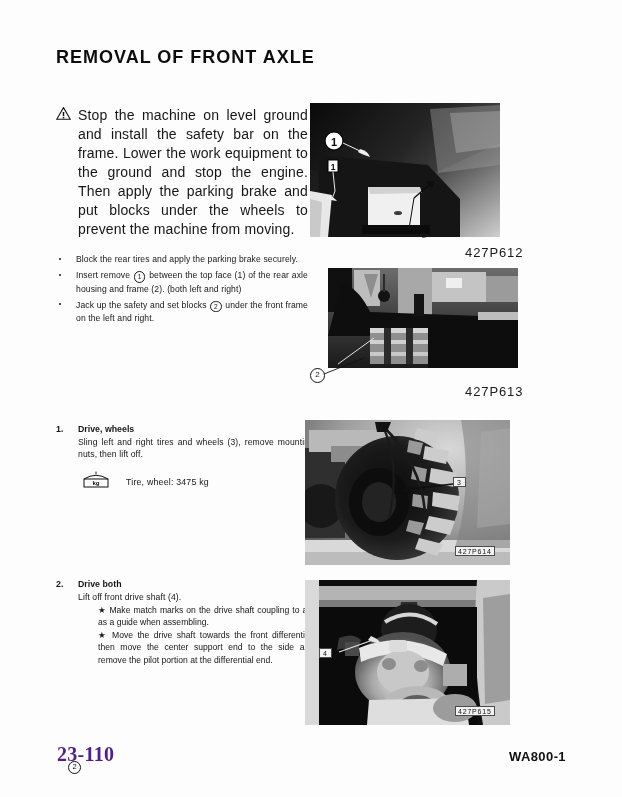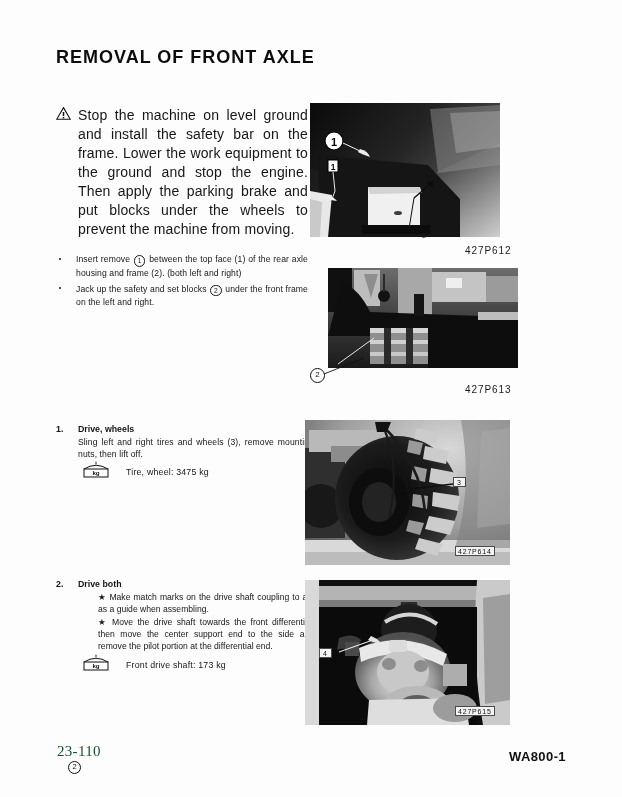--- a/index.html
+++ b/index.html
@@ -131,21 +131,21 @@
     position: relative;
     padding-left: 20px;
     text-align: justify;
     margin-bottom: 1px;
   }
 
   
   .kg-line {
     position: relative;
     padding-left: 22px;
-    margin-top: 1px;
+    margin-top: 11px;
     height: 18px;
     text-align: center;
   }
   .kg-icon {
     position: absolute;
     left: 22px;
     top: 0px;
     width: 36px;
     height: 17px;
   }
@@ -166,21 +166,21 @@
     position: absolute;
     left: 0;
     top: 0;
     overflow: hidden;
     background: #2a2a2a;
   }
   .photo svg { display: block; }
 
   .fig-caption {
     position: absolute;
-    font-size: 10px;
+    font-size: 13px;
     letter-spacing: 0.9px;
     color: #1a1a1a;
     white-space: nowrap;
   }
 
   
   .plate {
     position: absolute;
     background: #f2f2f2;
     border: 1px solid #4a4a4a;
@@ -204,24 +204,25 @@
     text-align: center;
     background: #fff;
     color: #111;
   }
 
   
   .footer-page {
     position: absolute;
     left: 57px;
     top: 743px;
-    font-size: 15px;
+    font-size: 20px;
     font-family: "Liberation Serif", serif;
-    color: #14532d;
+    color: #4c1d95;
     letter-spacing: 0.3px;
+    font-weight: bold;
   }
   .footer-sub {
     position: absolute;
     left: 68px;
     top: 761px;
     width: 11px;
     height: 11px;
     border: 1px solid #111;
     border-radius: 50%;
     font-size: 7.5px;
@@ -252,20 +253,24 @@
       <svg class="warn-icon" viewBox="0 0 15 13">
         <path d="M7.5 0.6 L14.3 12.3 L0.7 12.3 Z" fill="none" stroke="#111" stroke-width="1.1"></path>
         <rect x="6.75" y="5.0" width="1.5" height="4.1" fill="#111"></rect>
         <rect x="6.75" y="10.0" width="1.5" height="1.4" fill="#111"></rect>
       </svg>
       <span>Stop the machine on level ground and install the safety bar on the frame. Lower the work equipment to the ground and stop the engine. Then apply the parking brake and put blocks under the wheels to prevent the machine from moving.</span>
     </div>
 
     <div class="bullet-list">
 
+      <div class="bullet-row">
+        <span class="dot"></span>
+        <span>Block the rear tires and apply the parking brake securely.</span>
+      </div>
 
       <div class="bullet-row">
         <span class="dot"></span>
         <span>Insert remove </span><span class="circnum">1</span><span> between the top face (1) of the rear axle housing and frame (2). (both left and right)</span>
       </div>
 
       <div class="bullet-row">
         <span class="dot"></span>
         <span>Jack up the safety and set blocks </span><span class="circnum">2</span><span> under the front frame on the left and right.</span>
       </div>
@@ -289,41 +294,33 @@
       </svg>
       <span class="kg-text">Tire, wheel: 3475 kg</span>
     </div>
   </div>
 
   <div class="section" style="top:578px;">
     <div class="sec-head">
       <span class="sec-num">2.</span>
       <span>Drive both</span>
     </div>
+    <div class="sec-body">Lift off front drive shaft (4).</div>
 
     <div class="sec-sub">
       <div class="sub-row">
         <span class="star">★</span>
         <span>Make match marks on the drive shaft coupling to act as a guide when assembling.</span>
       </div>
       <div class="sub-row">
         <span class="star">★</span>
         <span>Move the drive shaft towards the front differential, then move the center support end to the side and remove the pilot portion at the differential end.</span>
       </div>
     </div>
 
-    <div class="kg-line">
-      <svg class="kg-icon" viewBox="0 0 36 17">
-        <path d="M6 8 Q18 0.6 30 8" fill="none" stroke="#111" stroke-width="1"></path>
-        <path d="M18 0.6 L18 3.4" stroke="#111" stroke-width="0.9"></path>
-        <rect x="6" y="8" width="24" height="8" fill="none" stroke="#111" stroke-width="1"></rect>
-        <text x="18" y="14.4" font-family="Liberation Sans, sans-serif" font-size="6.2" font-weight="bold" text-anchor="middle" fill="#111">kg</text>
-      </svg>
-      <span class="kg-text">Front drive shaft: 173 kg</span>
-    </div>
   </div>
 
   <div class="figure" style="left:310px; top:103px; width:248px; height:160px;">
     <div class="photo" style="width:190px; height:134px;">
       <svg width="190" height="134" viewBox="0 0 190 134">
         <defs>
           <linearGradient id="f1bg" x1="0" y1="0" x2="1" y2="1">
             <stop offset="0%" stop-color="#131313"></stop>
             <stop offset="45%" stop-color="#202020"></stop>
             <stop offset="70%" stop-color="#6e6e6e"></stop>

